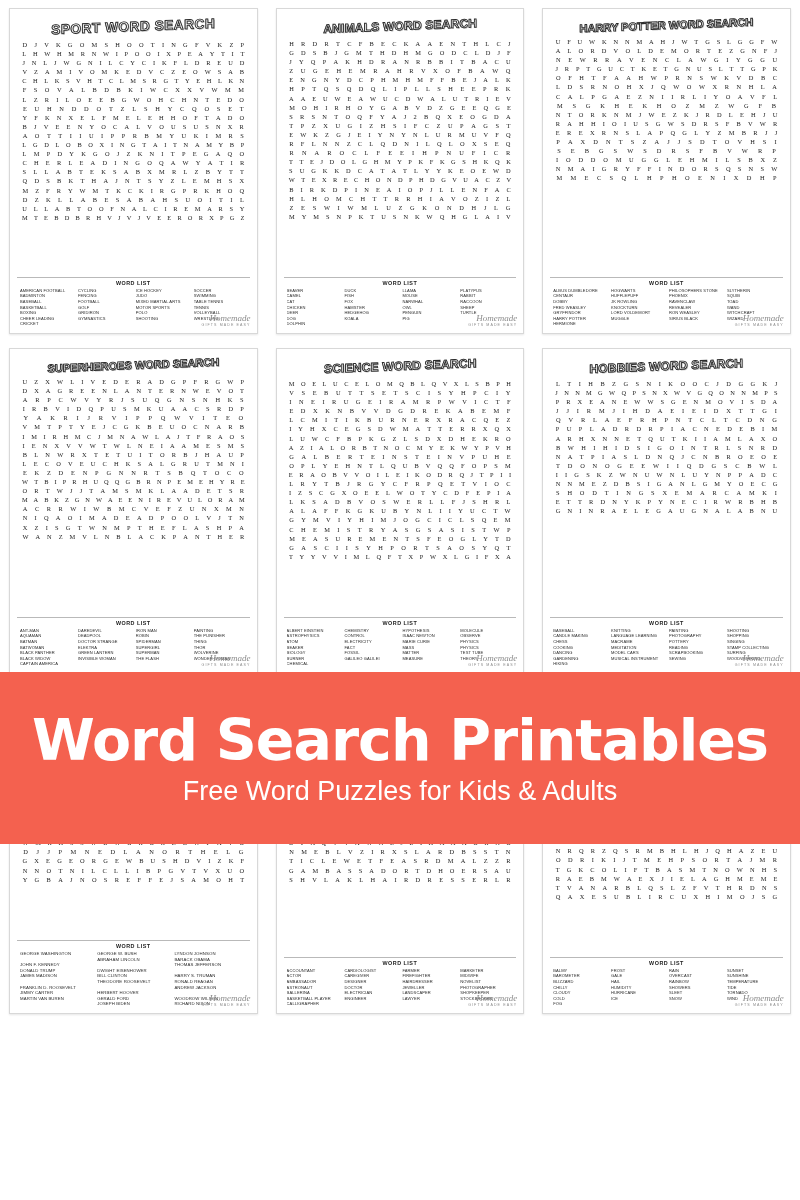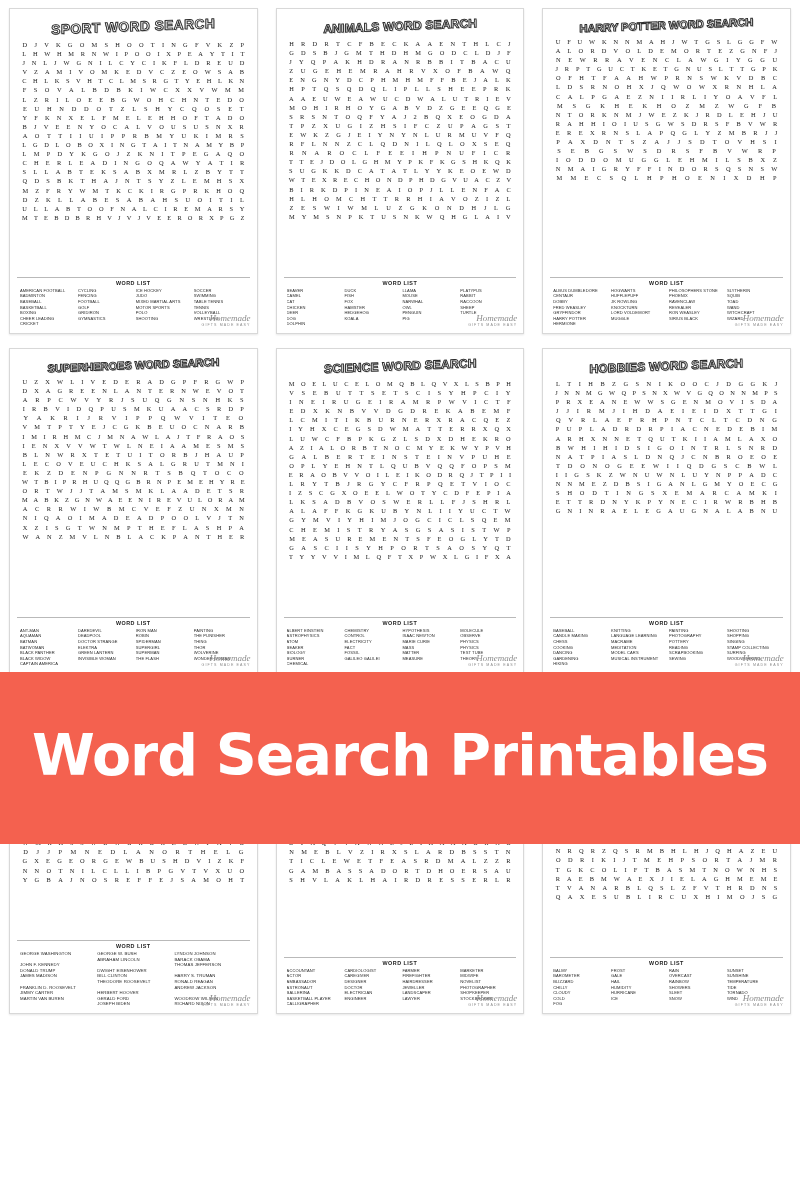--- a/index.html
+++ b/index.html
@@ -4172,15 +4172,16 @@
         </div>
         <div class="brandmark">
           <span class="b1">Homemade</span>
           <span class="b2">GIFTS MADE EASY</span>
         </div>
       </div>
     </div>
 
   <div class="banner" style="background: rgb(244, 97, 79); align-items: center;">
     <div class="banner-title">Word Search Printables</div>
+    <div class="banner-sub">Free Word Puzzles for Kids &amp; Adults</div>
   </div>
 
 </div>
 
 </body></html>

